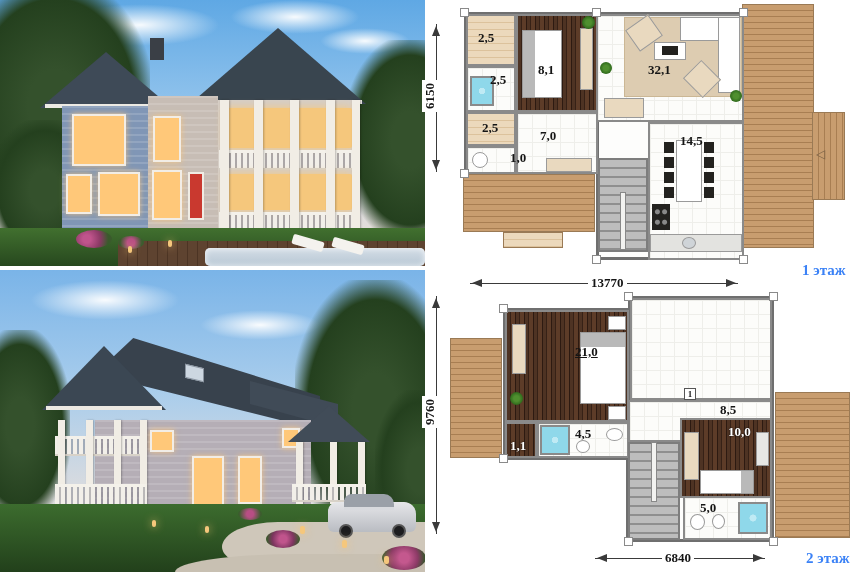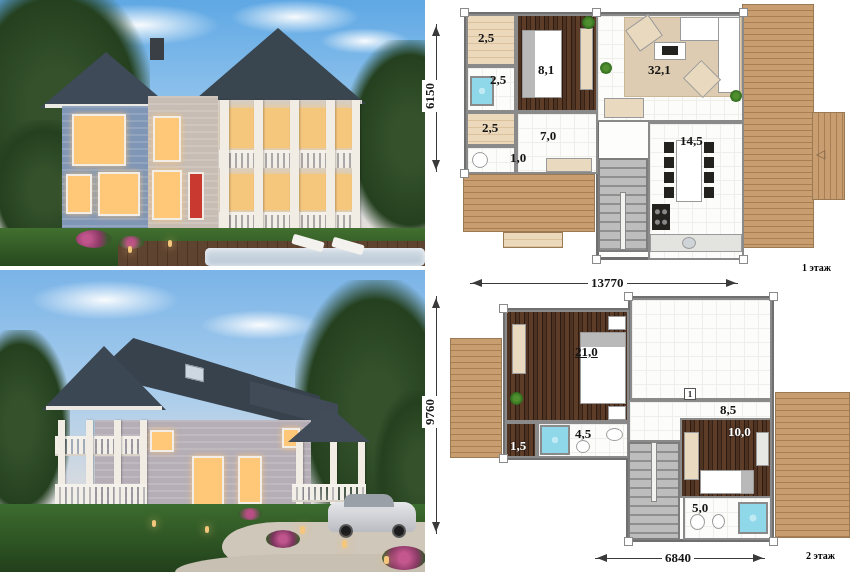--- a/index.html
+++ b/index.html
@@ -24,21 +24,21 @@
           background:repeating-linear-gradient(180deg,#bdbdbd 0 7px,#8f8f8f 7px 9px);}
   .furn{position:absolute;background:#fff;border:1px solid #9a9a9a;box-sizing:border-box;}
   .beige{background:#e9d9bf;}
   .dark{background:#23221f;border-color:#111;}
   .jacuzzi{position:absolute;background:#8fd8ea;border:2px solid #8a8a8a;box-sizing:border-box;
            background-image:radial-gradient(circle at 50% 50%,#bfeaf4 0 18%,transparent 19%);}
   .round{border-radius:50%;}
   .rug{position:absolute;background:#ddccb1;border:1px solid #cbb795;}
   .plant{position:absolute;background:radial-gradient(circle,#4f8f2f 30%,#2f6a1c 70%);border-radius:50%;}
   .lbl{position:absolute;font-weight:bold;font-size:13px;color:#151515;white-space:nowrap;}
-  .cap{position:absolute;font-weight:bold;font-size:10px;color:#000000;white-space:nowrap;}
+  .cap{position:absolute;font-weight:bold;font-size:15px;color:#3b82f6;white-space:nowrap;}
   .dimh{position:absolute;height:0;border-top:1.5px solid #3a3a3a;}
   .dimh:before,.dimh:after{content:"";position:absolute;top:-5px;border:4px solid transparent;}
   .dimh:before{left:-2px;border-right:10px solid #3a3a3a;}
   .dimh:after{right:-2px;border-left:10px solid #3a3a3a;}
   .dimv{position:absolute;width:0;border-left:1.5px solid #3a3a3a;}
   .dimv:before,.dimv:after{content:"";position:absolute;left:-5px;border:4px solid transparent;}
   .dimv:before{top:-2px;border-bottom:10px solid #3a3a3a;}
   .dimv:after{bottom:-2px;border-top:10px solid #3a3a3a;}
   .dlbl{position:absolute;font-weight:bold;font-size:13px;color:#151515;background:#fff;padding:0 3px;}
   .vtext{transform:rotate(-90deg);transform-origin:center;}
@@ -260,25 +260,25 @@
     <div class="abs" style="left:221px;top:150px;width:6px;height:60px;background:#f2f2f0;border:1px solid #888;box-sizing:border-box;"></div>
 
     <div class="nub" style="left:69px;top:12px;"></div>
     <div class="nub" style="left:194px;top:0px;"></div>
     <div class="nub" style="left:339px;top:0px;"></div>
     <div class="nub" style="left:69px;top:162px;"></div>
     <div class="nub" style="left:339px;top:245px;"></div>
     <div class="nub" style="left:194px;top:245px;"></div>
 
     <div class="lbl" style="left:145px;top:52px;text-decoration:underline;">21,0</div>
-    <div class="lbl" style="left:80px;top:146px;color:#fff;text-shadow:0 0 2px #000;">1,5</div>
+    <div class="lbl" style="left:80px;top:146px;color:#fff;text-shadow:0 0 2px #000;">1,1</div>
     <div class="lbl" style="left:145px;top:134px;">4,5</div>
     <div class="lbl" style="left:290px;top:110px;">8,5</div>
     <div class="lbl" style="left:298px;top:132px;color:#fff;text-shadow:0 0 2px #000;">10,0</div>
-    <div class="lbl" style="left:262px;top:208px;">5,0</div>
+    <div class="lbl" style="left:270px;top:208px;">5,0</div>
 
     <div class="dimv" style="left:6px;top:4px;height:238px;"></div>
     <div class="dlbl vtext" style="left:-16px;top:112px;">9760</div>
     <div class="dimh" style="left:165px;top:266px;width:170px;"></div>
     <div class="dlbl" style="left:232px;top:258px;">6840</div>
     <div class="cap" style="left:376px;top:258px;">2 этаж</div>
   </div>
 
 </div>
 

